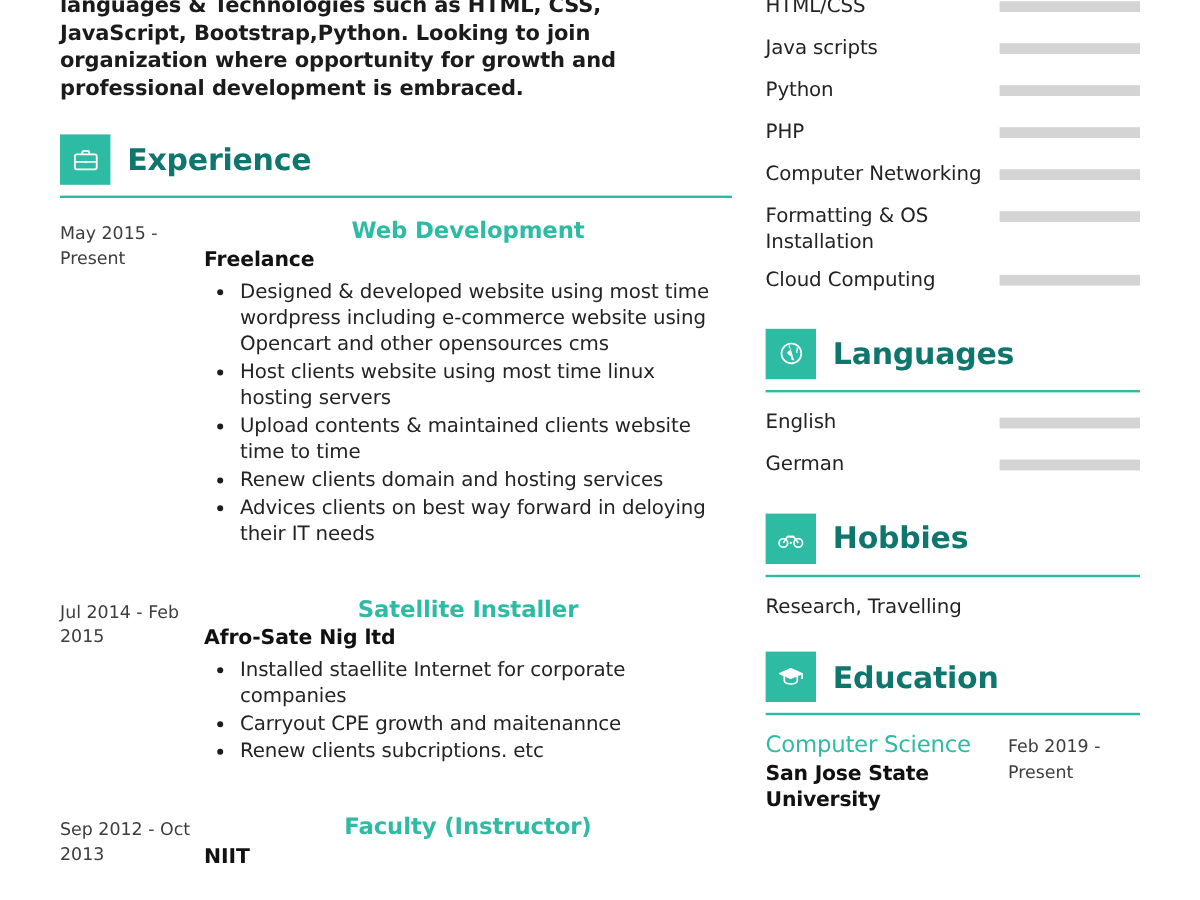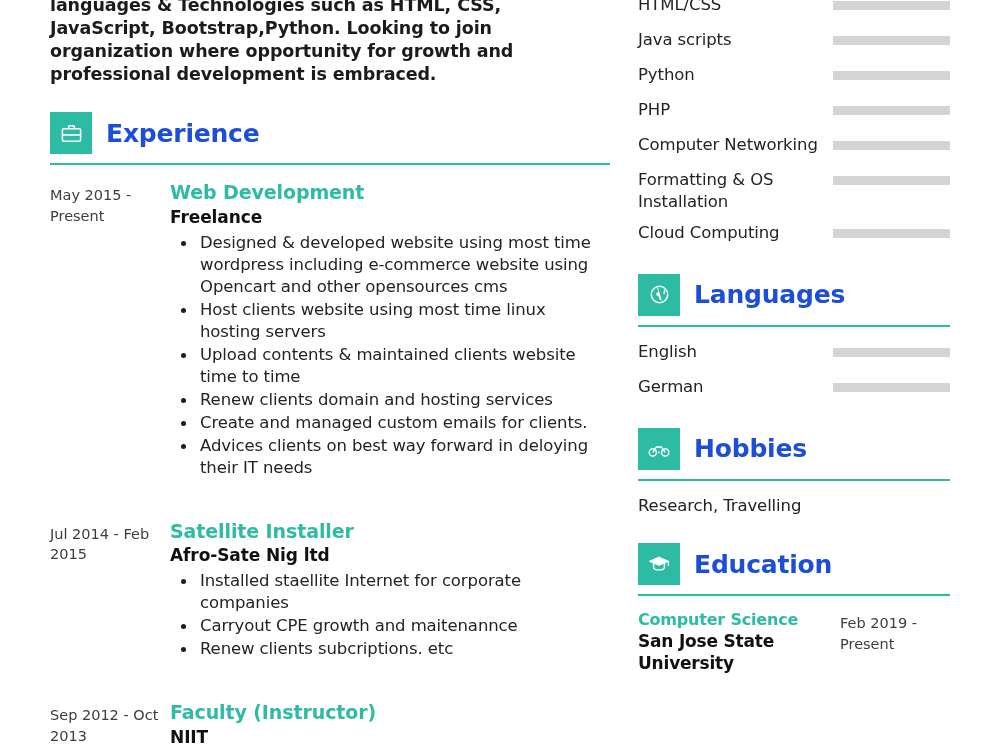--- a/index.html
+++ b/index.html
@@ -50,21 +50,21 @@
     background: #2dbba4;
     display: flex;
     align-items: center;
     justify-content: center;
     flex: 0 0 42px;
   }
   .icon-tile svg { display: block; }
   .sec-title {
     font-size: 25px;
     font-weight: 700;
-    color: #1d4ed8;
+    color: #0f766e;
     letter-spacing: -0.2px;
   }
   .sec-rule {
     height: 2px;
     background: #2dbba4;
     width: 100%;
   }
 
   .exp-section { margin-top: 26px; }
   .exp-section .sec-rule { margin-top: 9px; }
@@ -82,20 +82,21 @@
     color: #3d3d3d;
     padding-top: 4px;
   }
   .entry-body { flex: 1 1 auto; }
   .entry-role {
     font-size: 19px;
     font-weight: 700;
     color: #2dbba4;
     line-height: 1.25;
     letter-spacing: -0.1px;
+    text-align: center;
   }
   .entry-org {
     font-size: 17px;
     font-weight: 700;
     color: #111111;
     line-height: 1.3;
     margin-top: 1px;
     letter-spacing: -0.1px;
   }
   .entry-list {
@@ -167,22 +168,22 @@
     font-size: 16.5px;
     line-height: 1.35;
     color: #232323;
     letter-spacing: -0.1px;
   }
 
   
   .edu-entry { display: flex; }
   .edu-main { flex: 1 1 auto; padding-right: 8px; }
   .edu-degree {
-    font-size: 16px;
-    font-weight: 700;
+    font-size: 19px;
+    font-weight: 400;
     color: #2dbba4;
     line-height: 1.25;
     letter-spacing: -0.2px;
   }
   .edu-school {
     font-size: 17px;
     font-weight: 700;
     color: #111111;
     line-height: 1.28;
     margin-top: 1px;
@@ -223,21 +224,20 @@
       <div class="entry">
         <div class="entry-date">May 2015 - Present</div>
         <div class="entry-body">
           <div class="entry-role">Web Development</div>
           <div class="entry-org">Freelance</div>
           <ul class="entry-list">
             <li>Designed &amp; developed website using most time wordpress including e-commerce website using Opencart and other opensources cms</li>
             <li>Host clients website using most time linux hosting servers</li>
             <li>Upload contents &amp;  maintained clients website time to time</li>
             <li>Renew clients domain and hosting services</li>
-            <li>Create and managed custom emails for clients.</li>
             <li>Advices clients on best way forward in deloying their IT needs</li>
           </ul>
         </div>
       </div>
 
       <div class="entry gap-lg">
         <div class="entry-date">Jul 2014 - Feb 2015</div>
         <div class="entry-body">
           <div class="entry-role">Satellite Installer</div>
           <div class="entry-org">Afro-Sate Nig ltd</div>

